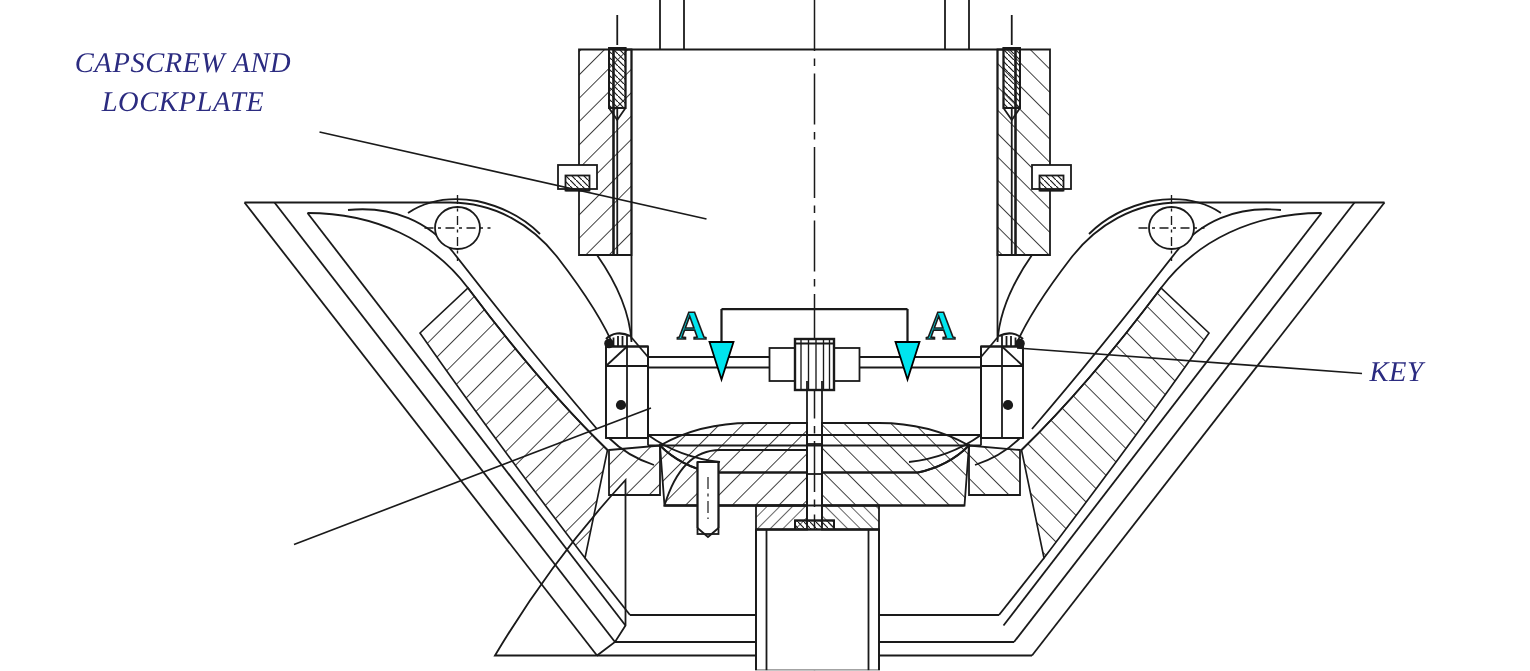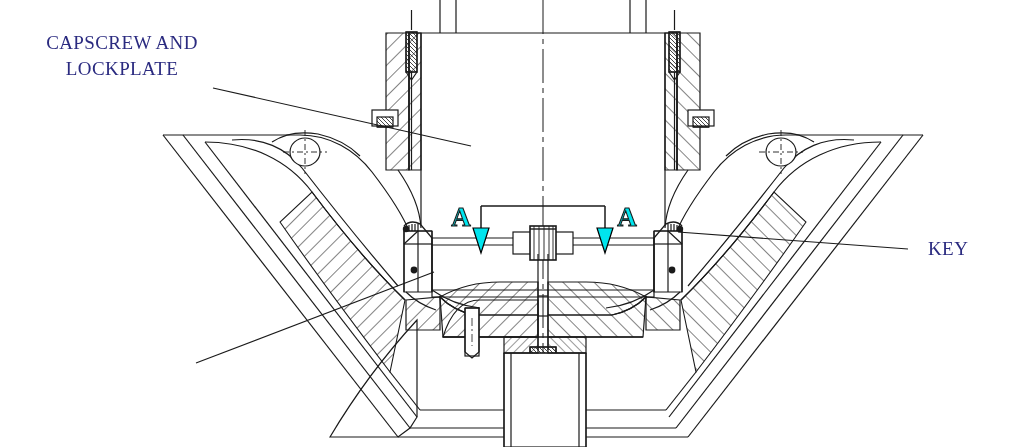--- a/index.html
+++ b/index.html
@@ -27,23 +27,24 @@
   }
   .callout {
     position: absolute;
     color: #2b2b80;
     font-family: "Liberation Serif", "DejaVu Serif", serif;
     font-size: 19px;
     letter-spacing: 0.4px;
     line-height: 1.35;
     white-space: pre-line;
     user-select: none;
+    font-style: italic;
   }
   .callout.left-block   { text-align: center; }
-  .callout.right-block  { text-align: left; margin-left: 15px; }
+  .callout.right-block  { text-align: left; }
   #label-capscrew { left: 22px;  top: 30px;  width: 200px; }
   #label-bushing  { left: 30px;  top: 336px; width: 200px; }
   #label-key      { left: 913px; top: 236px; width: 90px;  }
 </style>
 </head>
 <body>
 
 <div id="stage">
 
   <svg id="drawing-svg" viewBox="0 0 1020 447" xmlns="http://www.w3.org/2000/svg">

